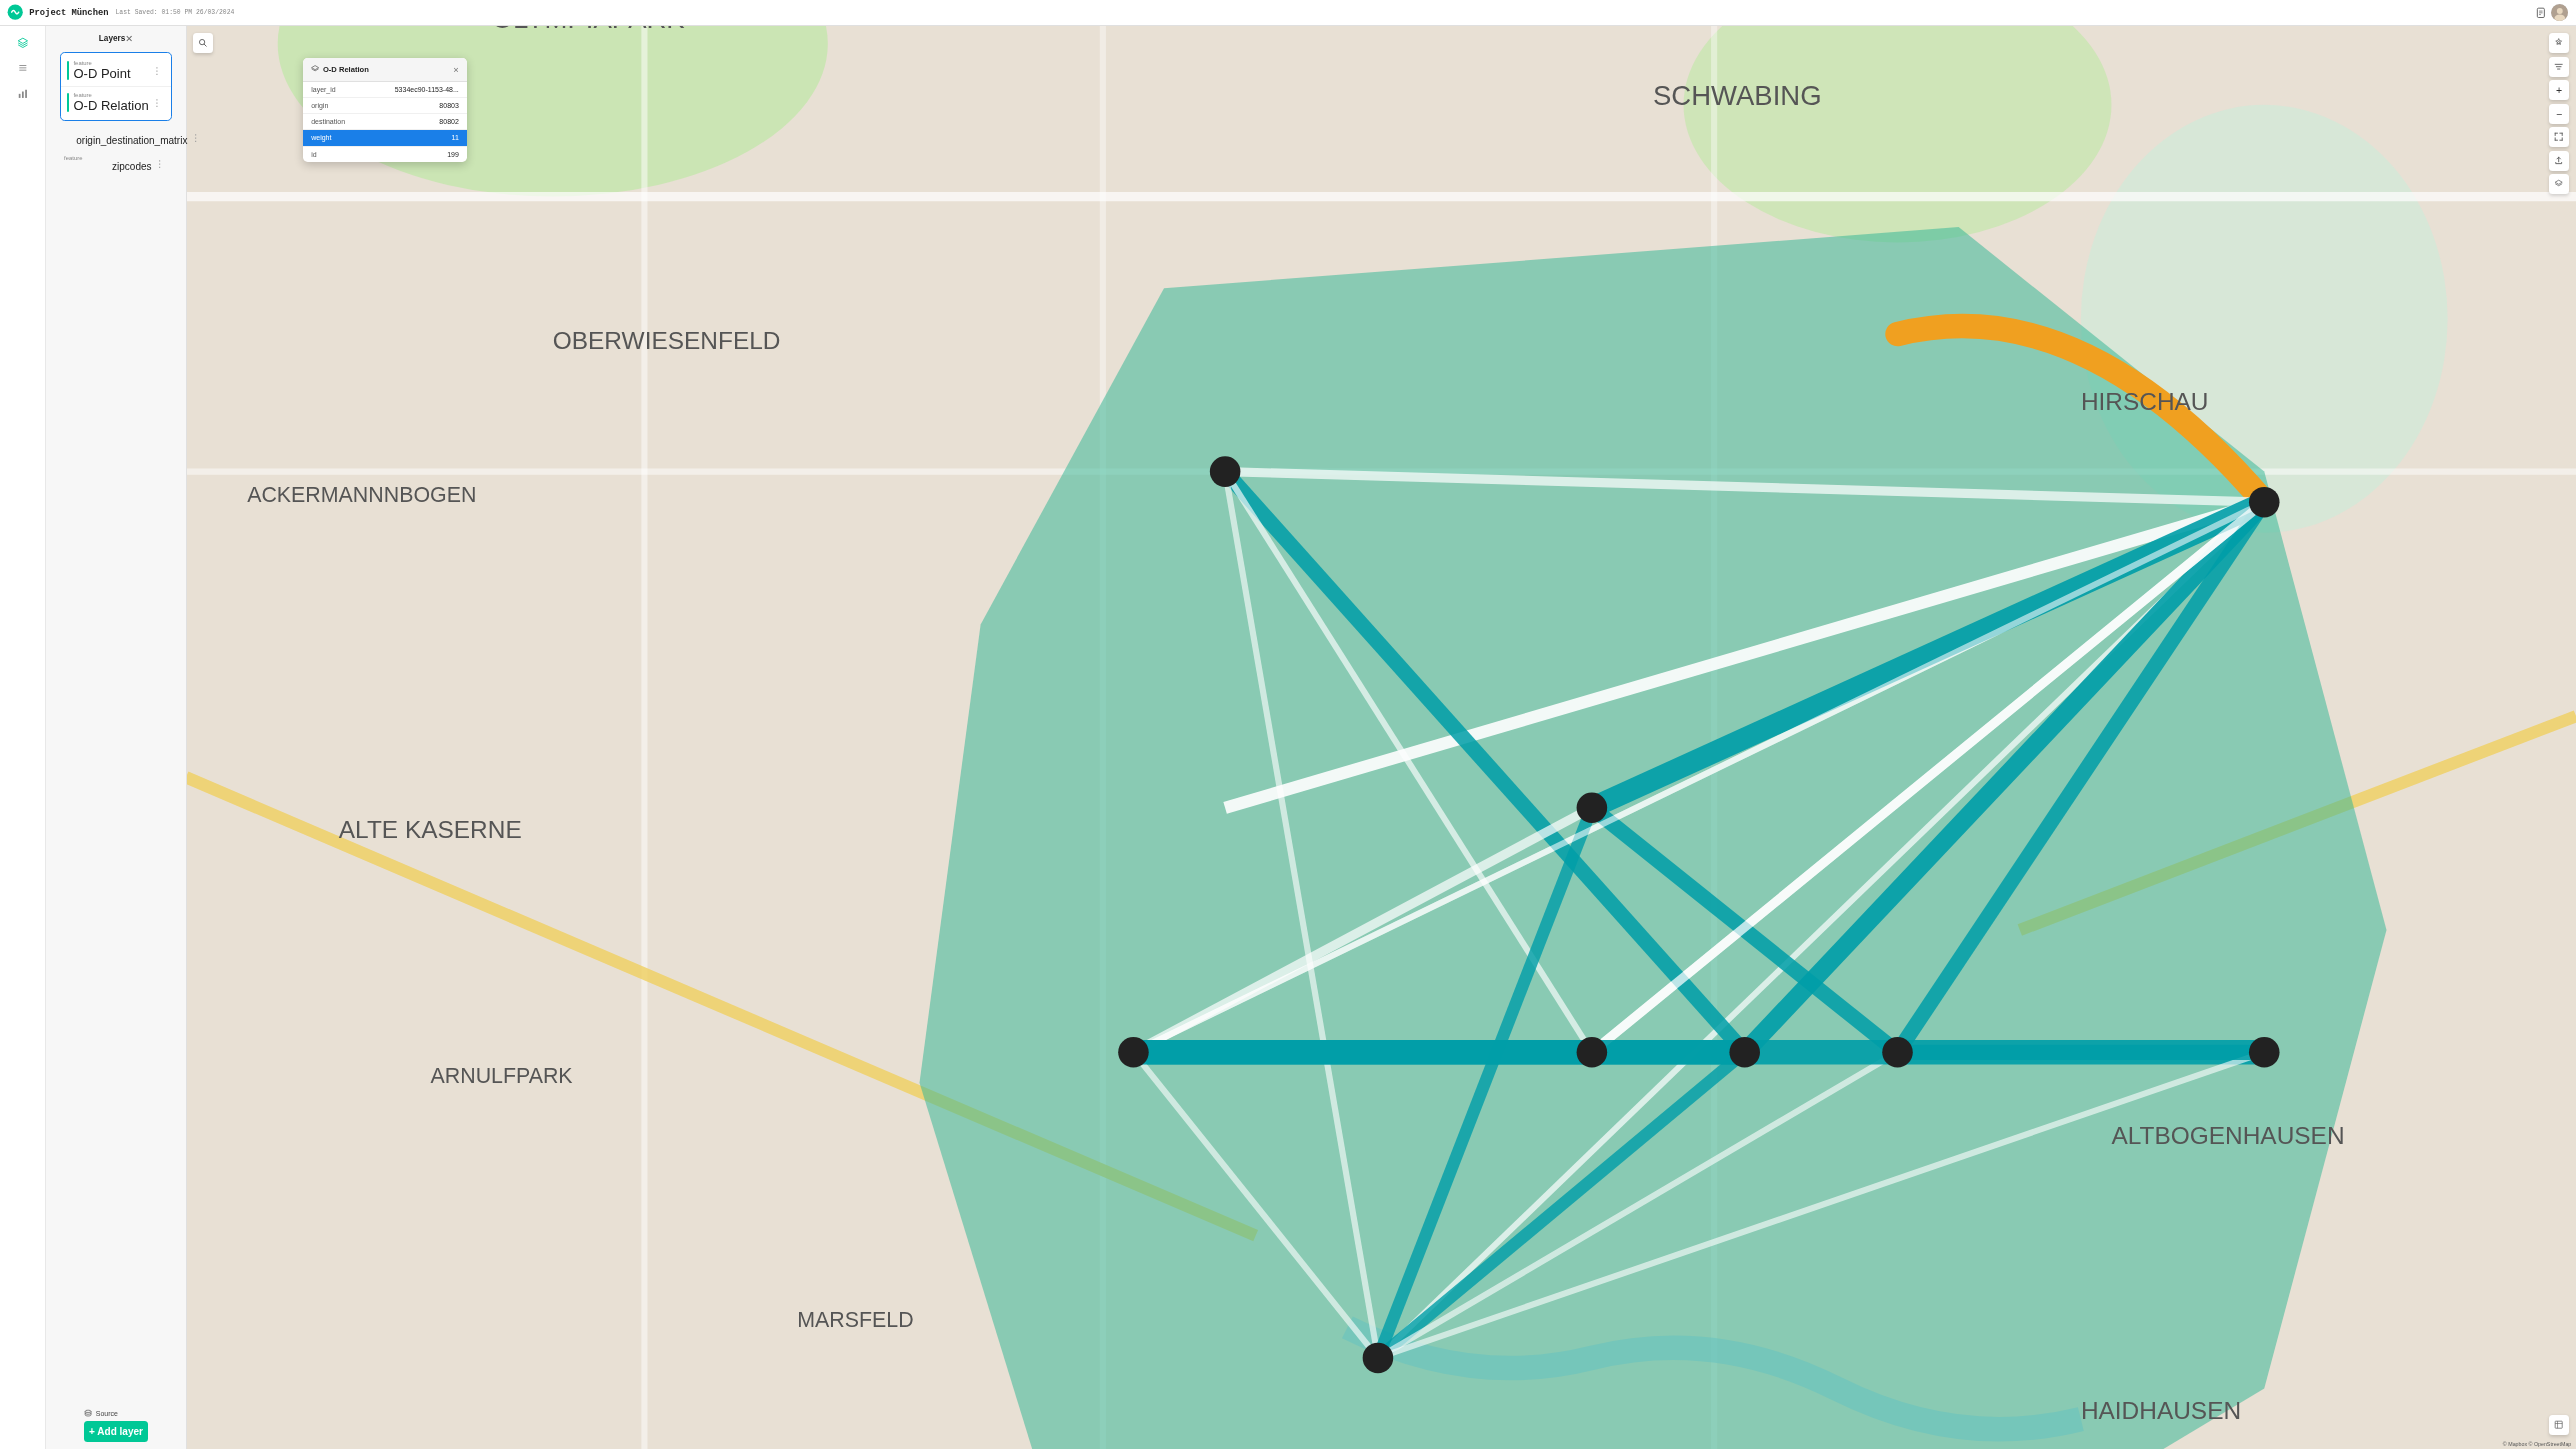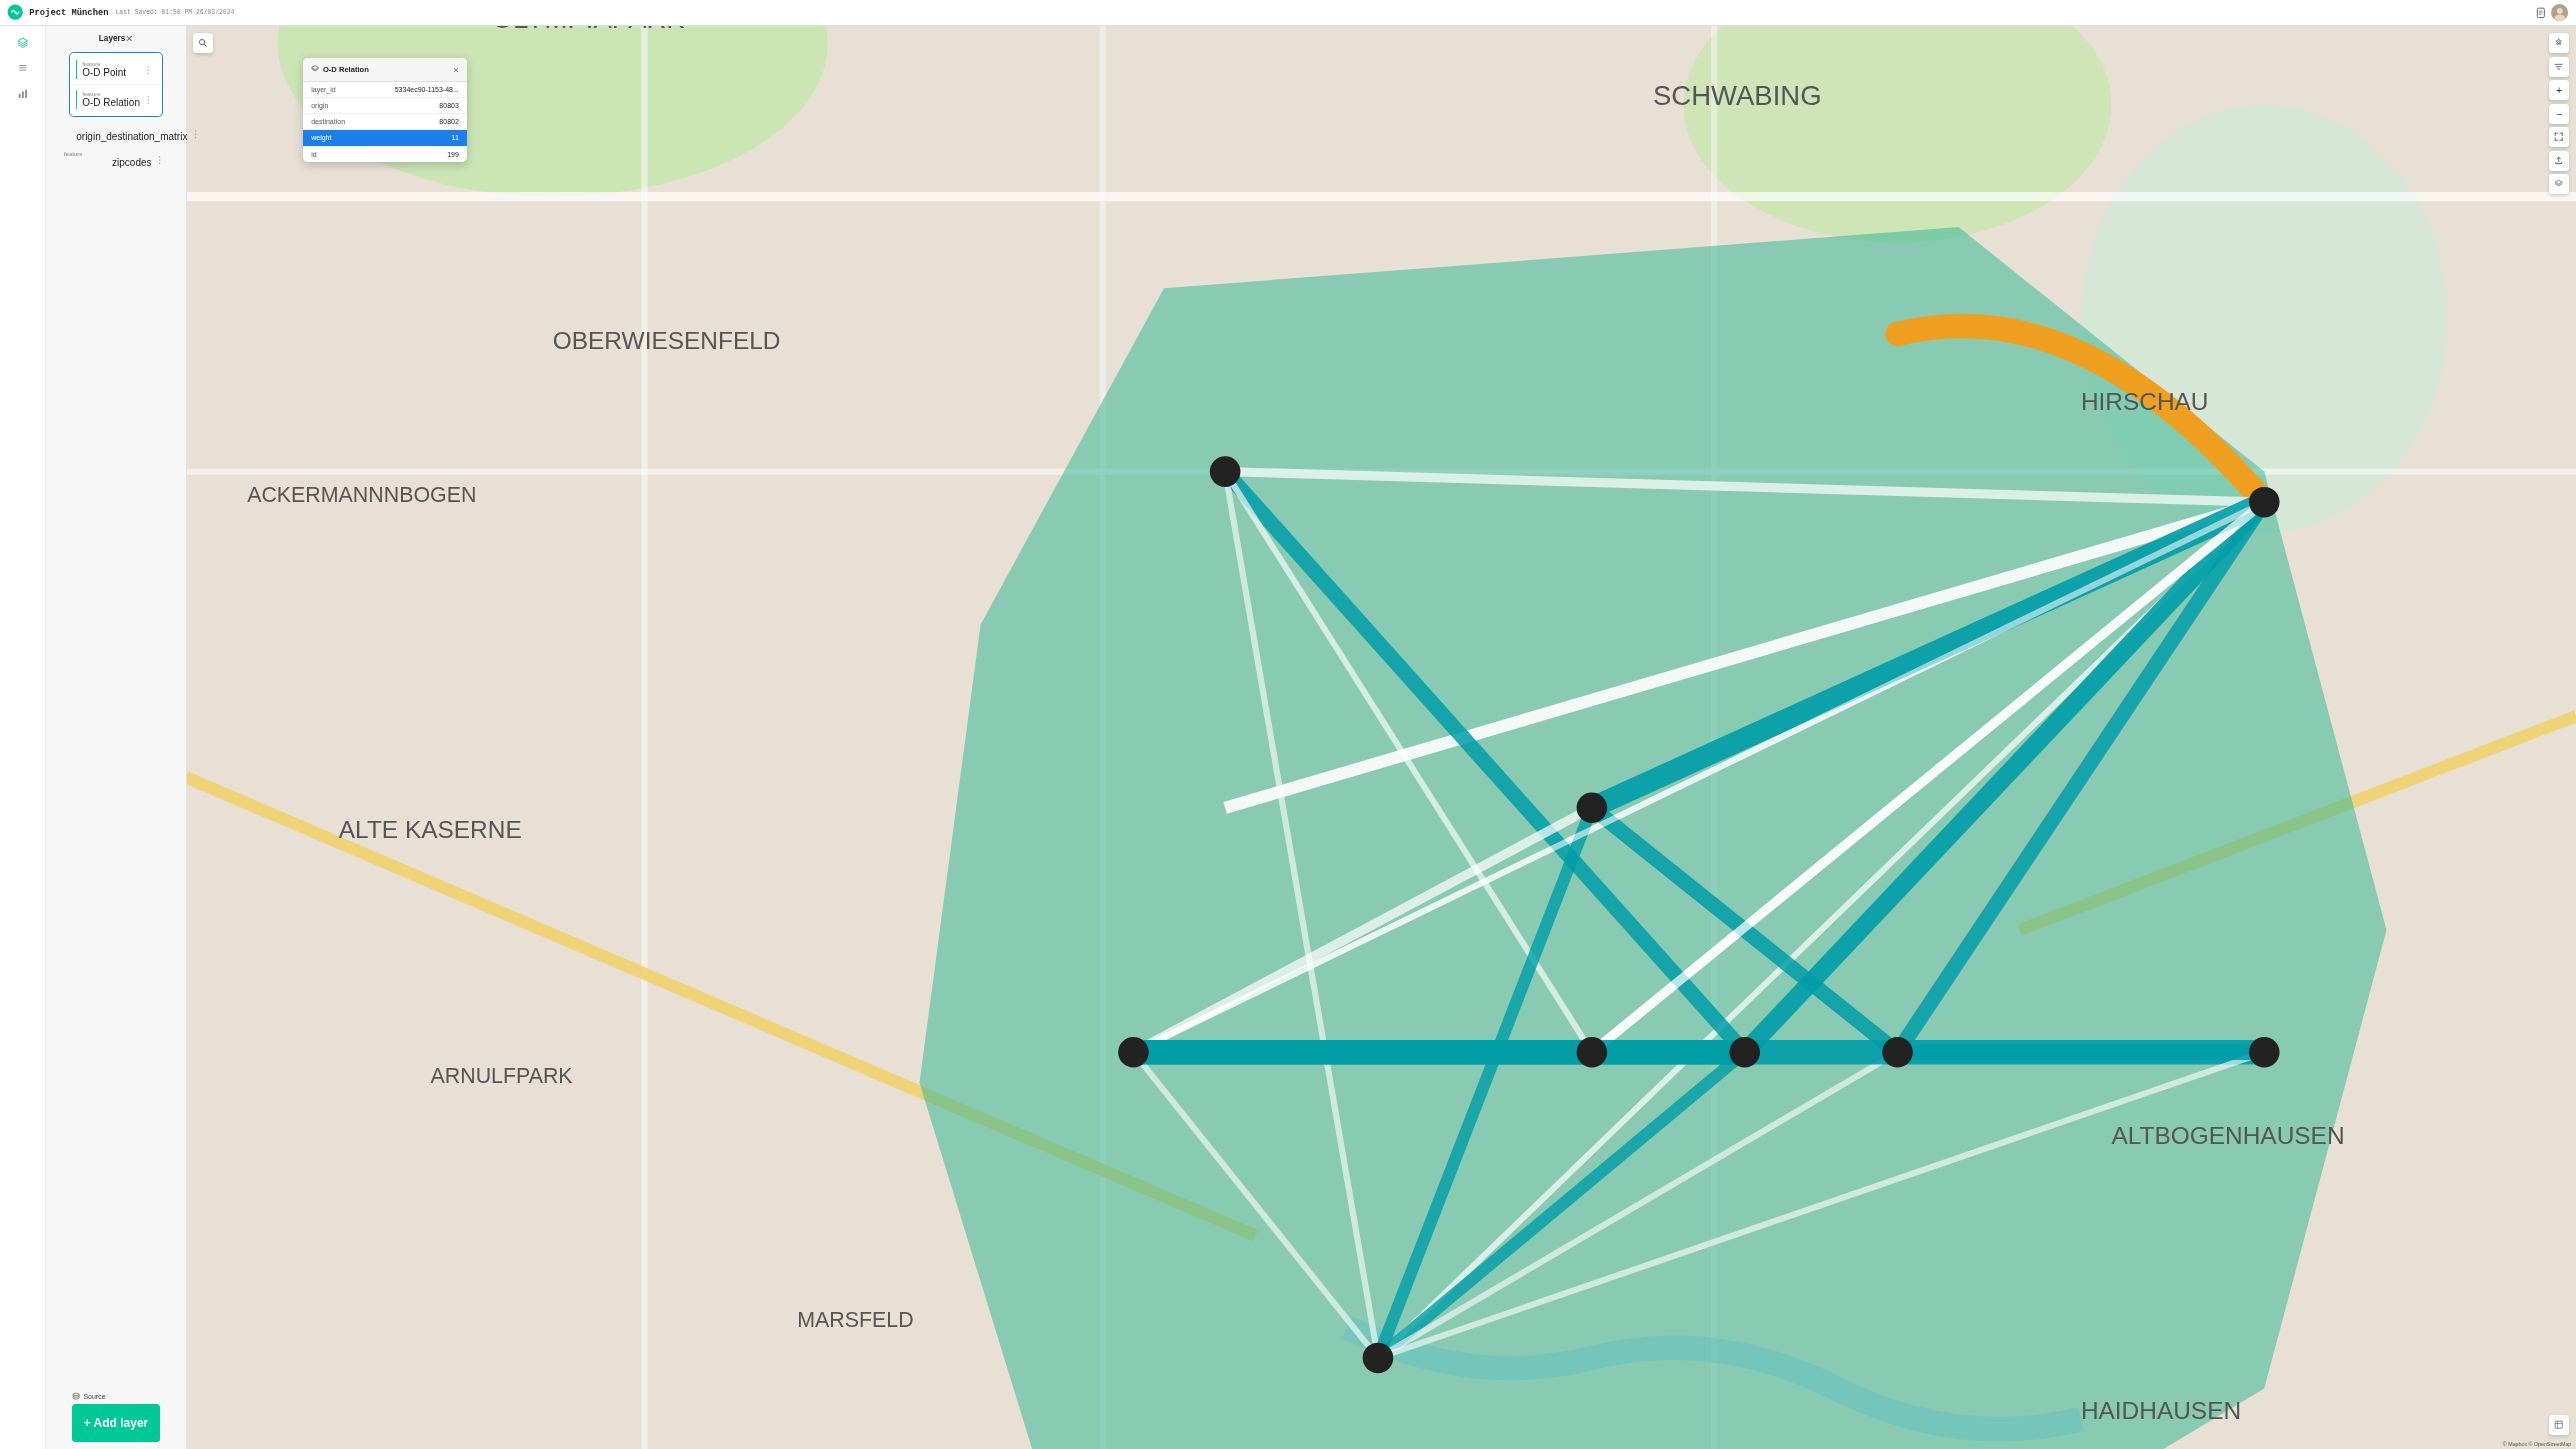--- a/index.html
+++ b/index.html
@@ -51,42 +51,42 @@
     .layer-item {
       display: flex; align-items: center; padding: 4.7px 5.9px;
       cursor: pointer; border-bottom: 0.6px solid #f0f0f0;
     }
     .layer-item:last-child { border-bottom: none; }
     .layer-item .layer-color-bar {
       width: 1.8px; height: 19px; border-radius: 1.2px; margin-right: 4.7px;
     }
     .layer-item .layer-info { flex: 1; }
     .layer-item .layer-type { font-size: 5.9px; color: #888; }
-    .layer-item .layer-name { font-size: 10px; color: #222; font-weight: 500; }
+    .layer-item .layer-name { font-size: 13px; color: #222; font-weight: 500; }
     .layer-item .more-btn { color: #999; cursor: pointer; padding: 1.2px 3.5px; font-size: 9.4px; }
 
     .layer-plain-item {
       display: flex; align-items: center; padding: 4.7px 7px;
       cursor: pointer;
     }
     .layer-plain-item .layer-info { flex: 1; }
     .layer-plain-item .layer-type { font-size: 5.9px; color: #888; }
     .layer-plain-item .layer-name { font-size: 10px; color: #222; font-weight: 500; padding-left: 48px; }
     .layer-plain-item .more-btn { color: #999; cursor: pointer; padding: 1.2px 3.5px; font-size: 9.4px; }
 
     #layers-footer {
       margin-top: auto; padding: 5.9px 7px 7px;
     }
     .source-row {
       display: flex; align-items: center; gap: 3.5px;
       font-size: 7px; color: #444; padding: 3.5px 0; cursor: pointer;
     }
     .add-layer-btn {
-      width: 100%; padding: 12px; background: #00c896; color: #fff;
-      border: none; border-radius: 3.5px; font-size: 12px; font-weight: 600;
+      width: 100%; padding: 5px; background: #00c896; color: #fff;
+      border: none; border-radius: 3.5px; font-size: 10px; font-weight: 600;
       cursor: pointer; display: flex; align-items: center; justify-content: center; gap: 3.5px;
     }
 
     
     #map {
       position: absolute; top: 26px; left: 186px; right: 0; bottom: 0;
       background: #d4e8d0; overflow: hidden;
     }
 
     

